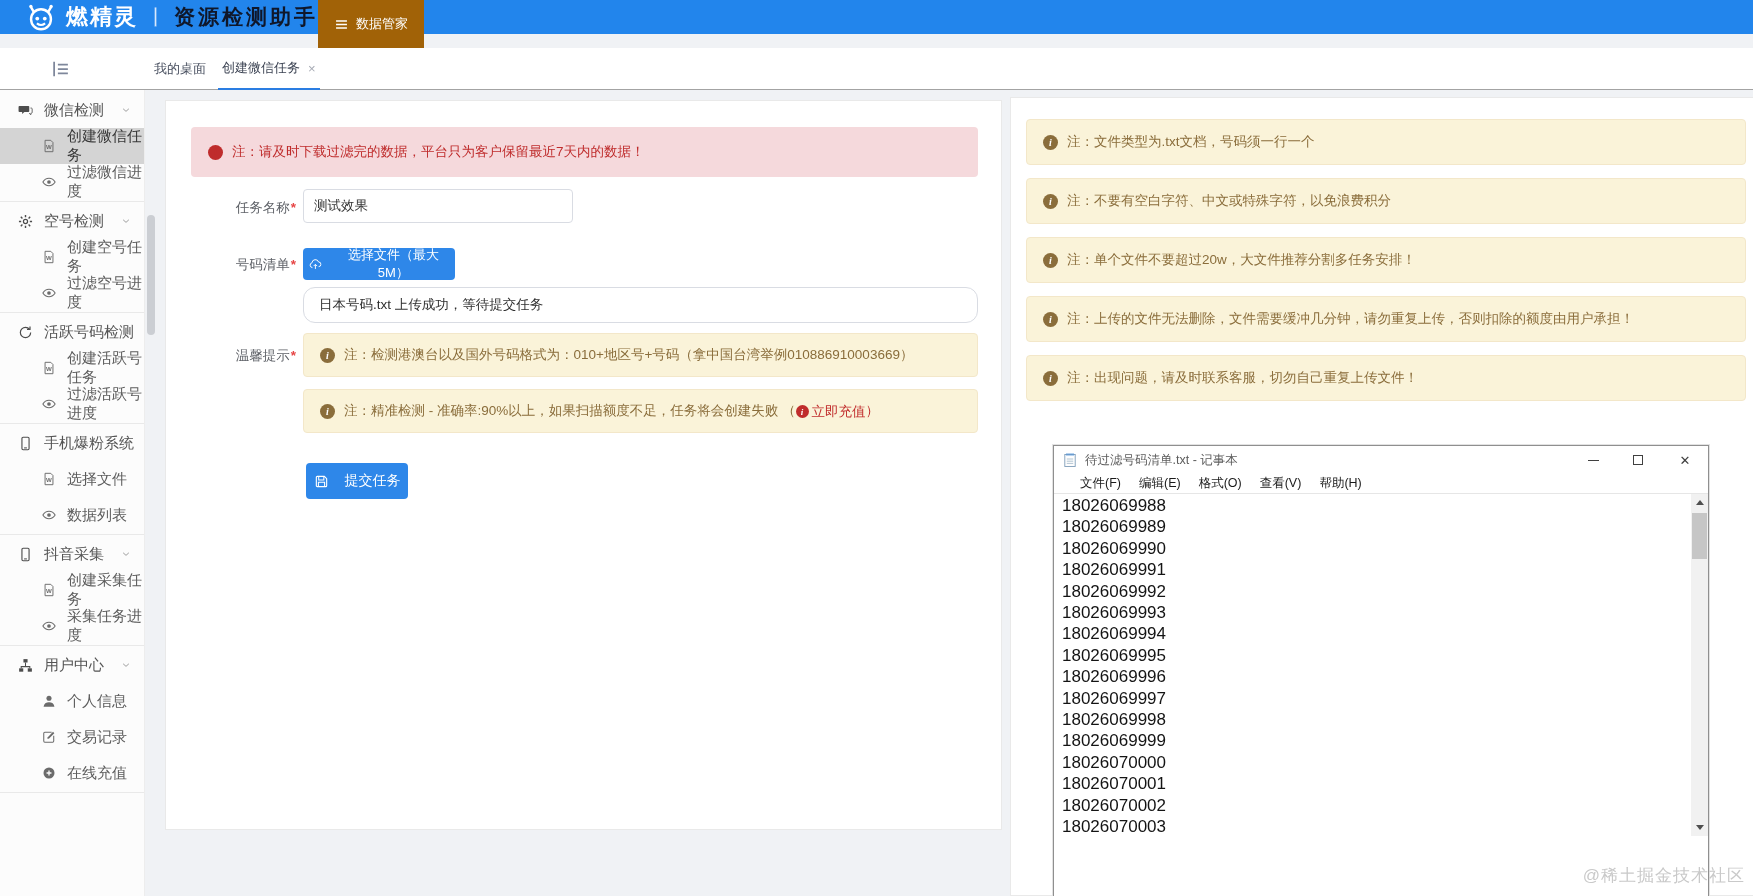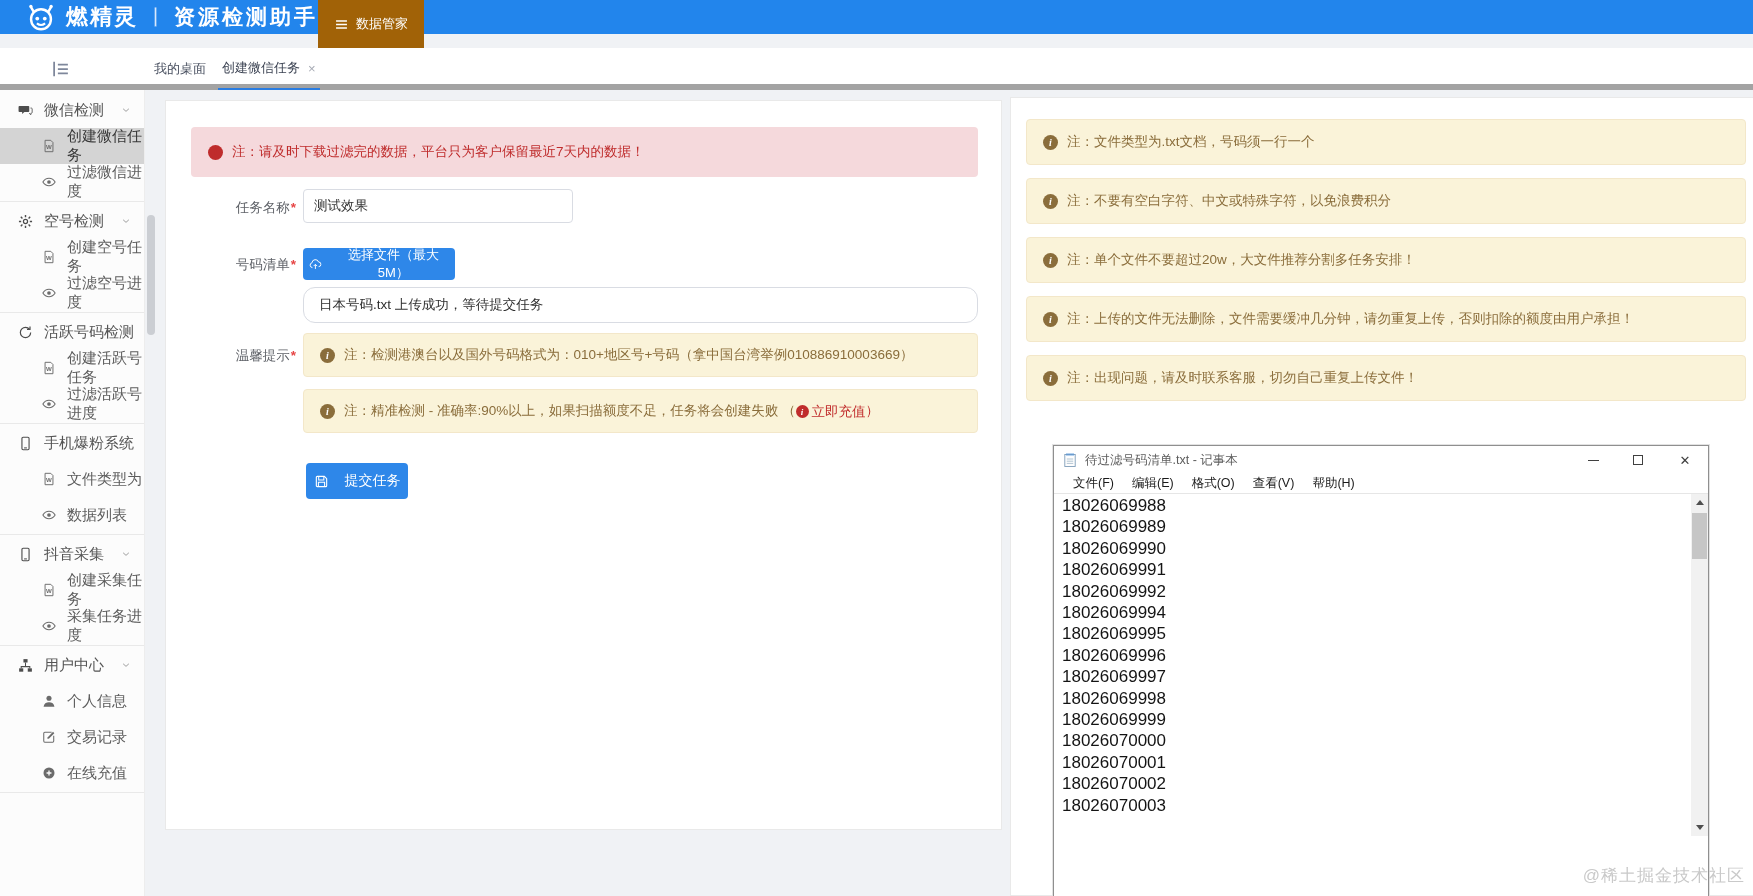--- a/index.html
+++ b/index.html
@@ -5,26 +5,26 @@
   html,body{margin:0;padding:0;background:#e9ebee;}
   *{box-sizing:border-box;font-family:"Liberation Sans","DejaVu Sans",sans-serif;}
   .stage{position:relative;width:1753px;height:896px;background:#f0f2f5;overflow:hidden;}
 
   
   .topbar{position:absolute;left:0;top:0;width:1753px;height:34px;background:#2285ec;display:flex;align-items:center;}
   .logo-wrap{margin-left:24px;width:34px;height:34px;display:flex;align-items:center;justify-content:center;}
   .logo-wrap svg{width:30px;height:30px;}
   .brand{color:#fff;font-size:22px;font-weight:bold;margin-left:8px;letter-spacing:2px;}
   .brand-sep{color:#d8e8fc;font-size:20px;margin:0 8px;font-weight:200;}
-  .brand-sub{color:#ffffff;font-size:21px;font-weight:bold;letter-spacing:3px;}
+  .brand-sub{color:#0f172a;font-size:21px;font-weight:bold;letter-spacing:3px;}
   .manager-btn{position:absolute;left:318px;top:0;height:48px;padding:0 16px;background:#a16207;color:#fff;display:flex;align-items:center;gap:7px;font-size:13px;cursor:pointer;}
   .manager-btn svg{width:15px;height:15px;color:#fff;}
 
   
-  .tabbar{position:absolute;left:0;top:48px;width:1753px;height:42px;background:#fff;border-bottom:6px solid #a3a3a3;text-align:center;}
+  .tabbar{position:absolute;left:0;top:48px;width:1753px;height:42px;background:#fff;border-bottom:1px solid #a3a3a3;text-align:center;}
   .collapse-btn{position:absolute;left:48px;top:10px;width:26px;height:22px;color:#7e879b;cursor:pointer;display:flex;align-items:center;justify-content:center;}
   .collapse-btn svg{width:20px;height:20px;}
   .tab{position:absolute;top:0;height:42px;display:flex;align-items:center;font-size:13px;color:#495060;cursor:pointer;padding:0 4px;}
   .tab-desktop{left:150px;}
   .tab-active{left:218px;border-bottom:2px solid #2a7de2;color:#3b4252;}
   .tab .x{margin-left:8px;color:#a6aab4;font-size:13px;line-height:1;}
 
   
   .sidebar{position:absolute;left:0;top:90px;width:145px;height:806px;background:#fcfcfc;border-right:1px solid #ededed;padding-top:2px;}
   .side-item{position:relative;height:36px;display:flex;align-items:center;color:#545454;font-size:15px;cursor:pointer;}
@@ -73,21 +73,21 @@
   
   .notepad{position:absolute;left:42px;top:319px;width:656px;height:505px;background:#fff;border:1px solid #8f8f8f;box-shadow:0 0 0 1px #e2e2e2;margin-top:28px;}
   .np-title{position:absolute;left:0;top:0;width:100%;height:28px;display:flex;align-items:center;}
   .np-title .ic{width:16px;height:16px;margin-left:8px;}
   .np-title-text{margin-left:7px;font-size:12.5px;color:#5c5c5c;}
   .np-btn{position:absolute;top:0;width:40px;height:28px;display:flex;align-items:center;justify-content:center;cursor:pointer;color:#404040;}
   .np-min{left:519px;} .np-max{left:564px;} .np-close{left:611px;}
   .np-min i{display:block;width:11px;height:1px;background:#404040;}
   .np-max i{display:block;width:10px;height:10px;border:1px solid #404040;}
   .np-close{font-size:13px;}
-  .np-menu{position:absolute;left:0;top:28px;width:100%;height:20px;display:flex;align-items:center;padding-left:10px;border-bottom:1px solid #e6e6e6;}
+  .np-menu{position:absolute;left:0;top:28px;width:100%;height:20px;display:flex;align-items:center;padding-left:17px;border-bottom:1px solid #e6e6e6;}
   .np-menu span{font-size:12.5px;color:#1a1a1a;padding:0 9px;cursor:pointer;}
   .np-body{position:absolute;left:0;top:48px;width:622px;height:342px;overflow:hidden;padding:1px 0 0 8px;cursor:text;}
   .np-body div{font-size:17px;line-height:21.4px;color:#141414;white-space:nowrap;}
   .np-vscroll{position:absolute;right:0;top:48px;width:17px;height:342px;background:#f1f1f1;}
   .np-hscroll{position:absolute;left:0;bottom:0;width:639px;height:17px;background:#f1f1f1;}
   .np-corner{position:absolute;right:0;bottom:0;width:17px;height:17px;background:#f1f1f1;}
   .sb-btn{position:absolute;width:17px;height:17px;display:flex;align-items:center;justify-content:center;cursor:pointer;}
   .thumb-v{position:absolute;left:1px;top:19px;width:15px;height:46px;background:#c6c6c6;}
   .tri{width:0;height:0;}
   .tri-up{border-left:4px solid transparent;border-right:4px solid transparent;border-bottom:5px solid #4f4f4f;}
@@ -291,21 +291,21 @@
         </svg>
       <span>手机爆粉系统</span>
       <svg class="chev">
           <use href="#i-chev"></use>
         </svg>
     </div>
     <div class="side-item sub">
       <svg class="ic">
           <use href="#i-doc"></use>
         </svg>
-      <span>文件类型为</span>
+      <span>选择文件</span>
     </div>
     <div class="side-item sub">
       <svg class="ic">
           <use href="#i-eye"></use>
         </svg>
       <span>数据列表</span>
     </div>
     <div class="side-div"></div>
 
     <div class="side-item top">
@@ -447,20 +447,21 @@
         <span>格式(O)</span>
         <span>查看(V)</span>
         <span>帮助(H)</span>
       </div>
       <div class="np-body">
         <div>18026069988</div>
         <div>18026069989</div>
         <div>18026069990</div>
         <div>18026069991</div>
         <div>18026069992</div>
+        <div>18026069993</div>
         <div>18026069994</div>
         <div>18026069995</div>
         <div>18026069996</div>
         <div>18026069997</div>
         <div>18026069998</div>
         <div>18026069999</div>
         <div>18026070000</div>
         <div>18026070001</div>
         <div>18026070002</div>
         <div>18026070003</div>

